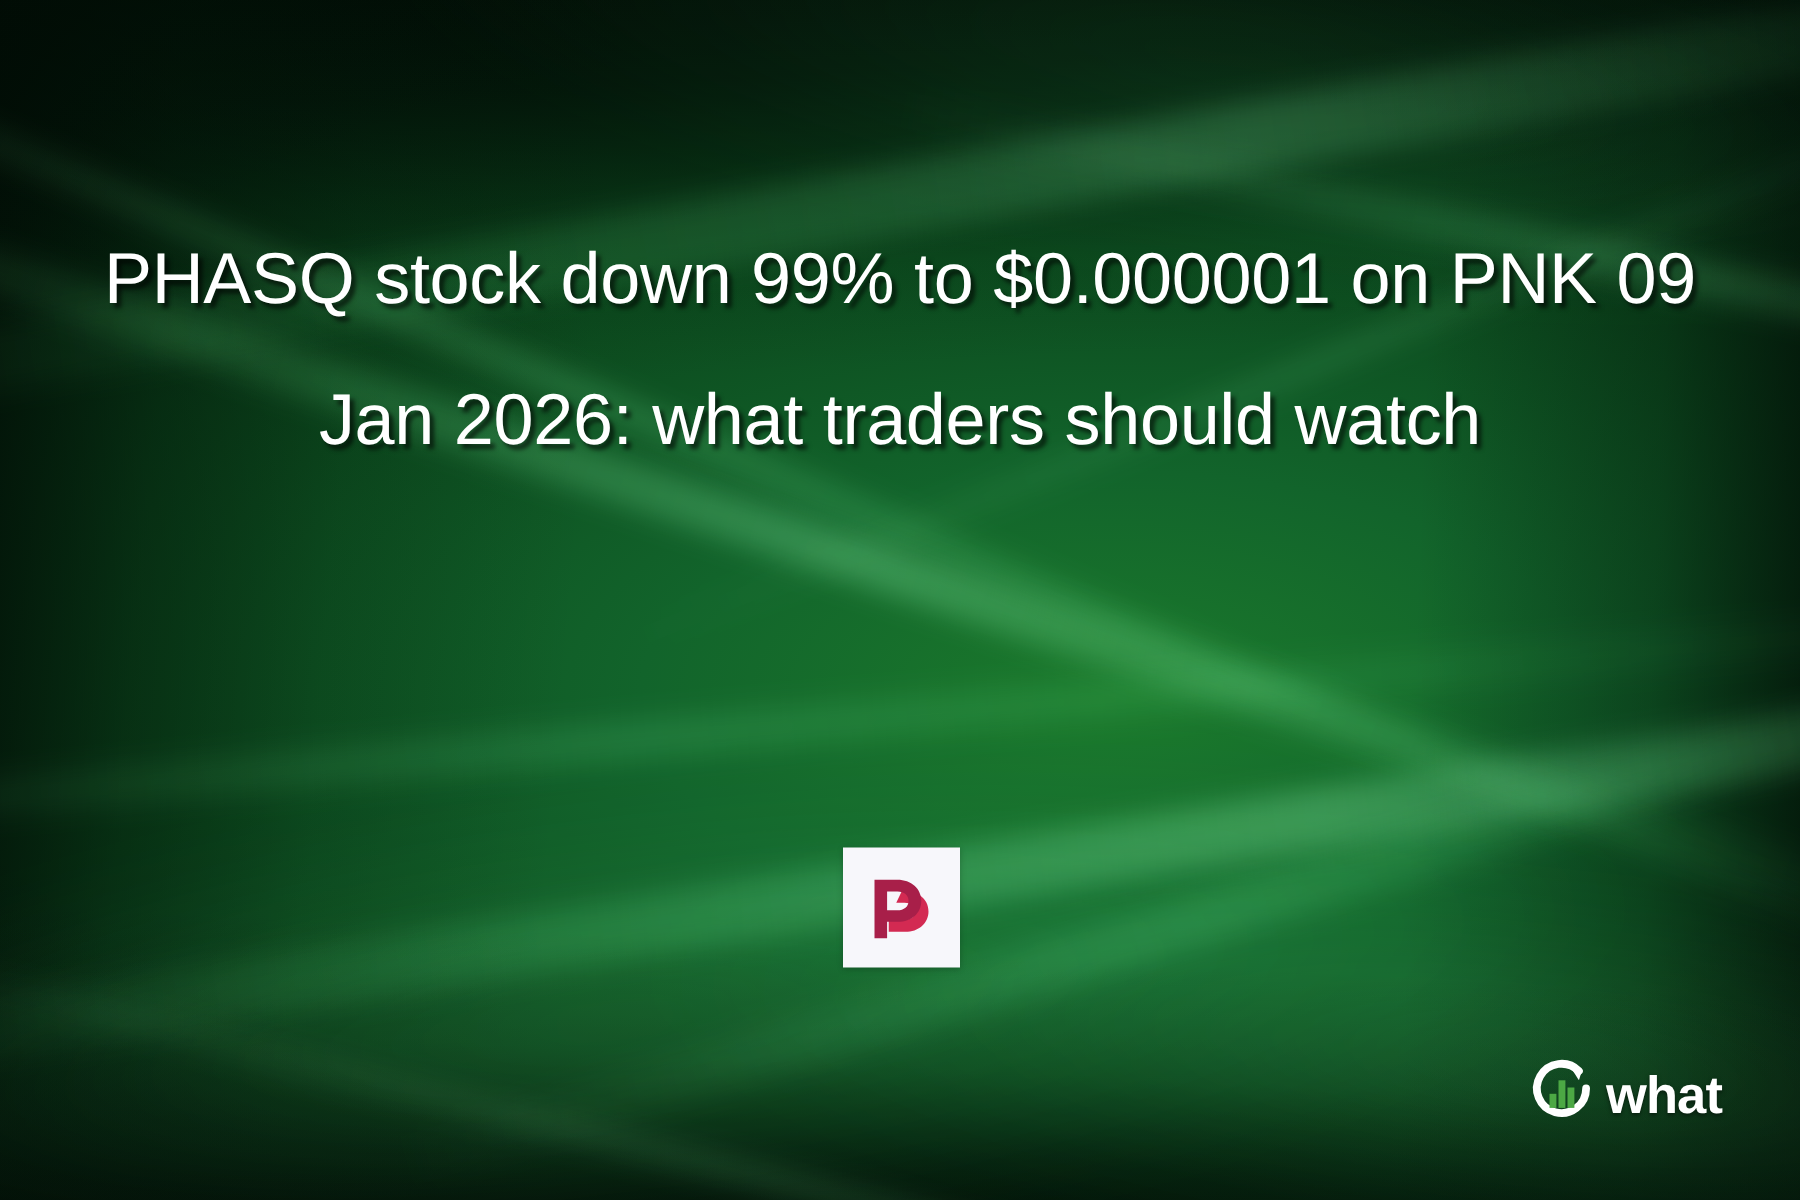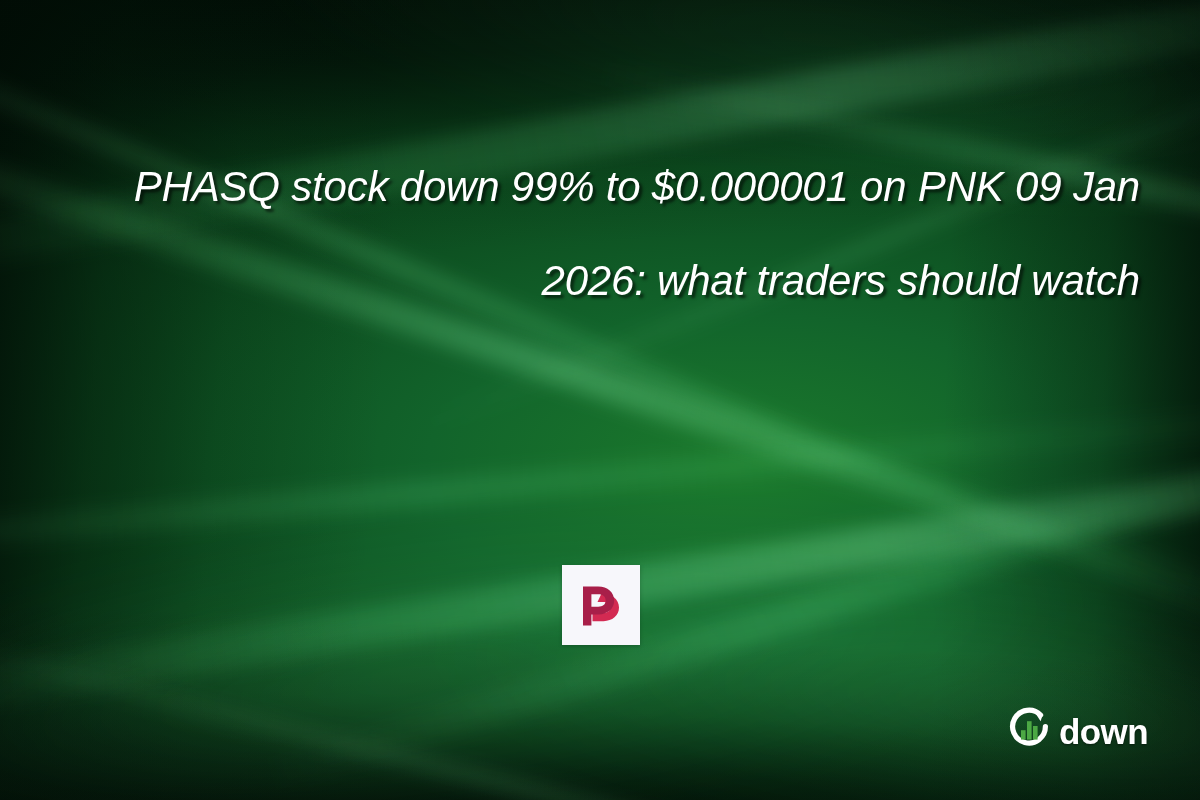--- a/index.html
+++ b/index.html
@@ -152,29 +152,28 @@
     z-index: 5;
     width: 1200px;
     height: 800px;
   }
 
   #headline {
     position: absolute;
     left: 60px;
     top: 140px;
     width: 1080px;
-    text-align: right;
+    text-align: center;
     color: #ffffff;
-    font-size: 42px;
+    font-size: 48px;
     line-height: 94px;
     font-weight: 400;
     letter-spacing: -0.2px;
     text-shadow: 3px 3px 3px rgba(0,0,0,0.62);
     white-space: pre-line;
-    font-style: italic;
   }
 
   #brand-badge {
     position: absolute;
     left: 562px;
     top: 565px;
     width: 78px;
     height: 80px;
     background: #f7f7fb;
     display: flex;
@@ -251,17 +250,17 @@
         <svg width="46" height="46" viewBox="0 0 46 46" aria-hidden="true">
 
           <path d="M34.6 9.0 A16.4 16.4 0 1 0 39.4 20.6" fill="none" stroke="#ffffff" stroke-width="5.2" stroke-linecap="round"></path>
           <path d="M29.6 7.4 L36.8 8.4 L34.6 15.2 Z" fill="#ffffff"></path>
 
           <rect x="15.0" y="24.2" width="4.6" height="9.4" fill="#4ca844"></rect>
           <rect x="21.0" y="15.2" width="4.6" height="18.4" fill="#4ca844"></rect>
           <rect x="27.0" y="20.0" width="4.6" height="13.6" fill="#4ca844"></rect>
         </svg>
       </span>
-      <span id="watermark-text">down</span>
+      <span id="watermark-text">what</span>
     </div>
 
   </div>
 </div>
 
 </body></html>

